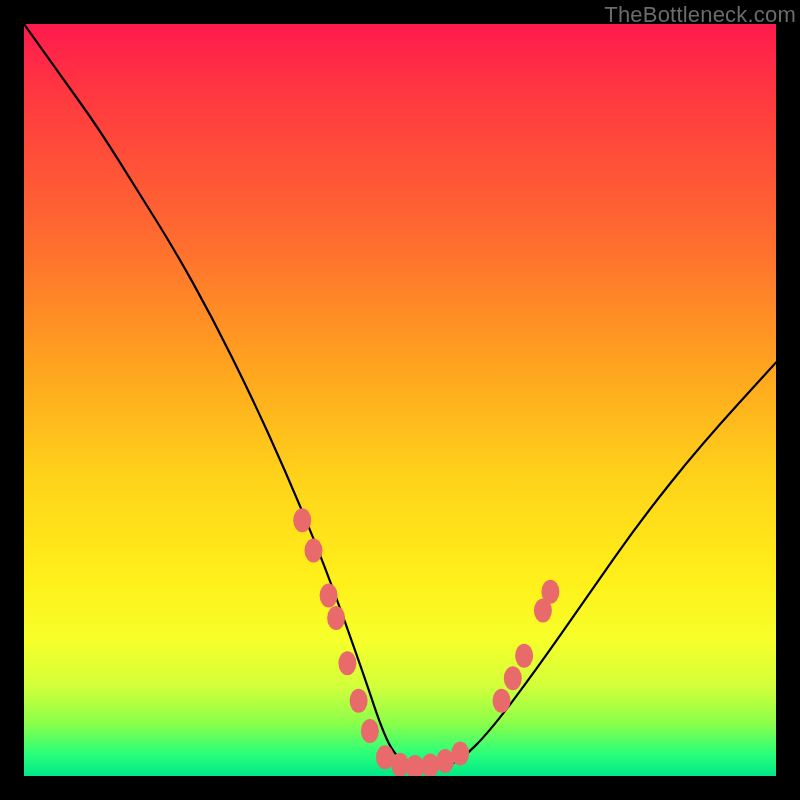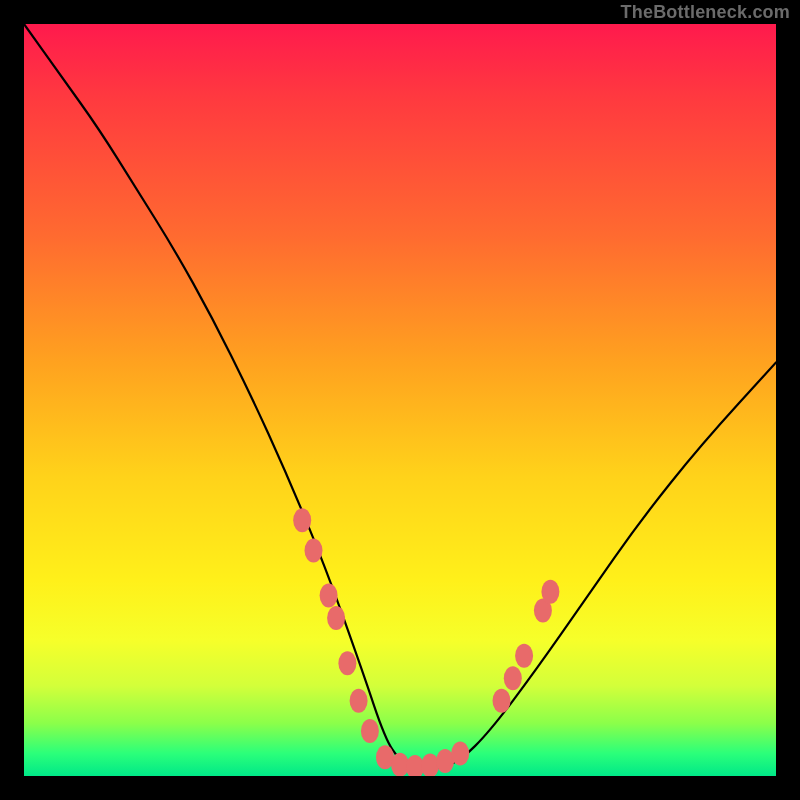--- a/index.html
+++ b/index.html
@@ -36,26 +36,25 @@
       #f6ff2a 82%,
       #d3ff3a 88%,
       #8bff4a 93%,
       #2bff7a 97%,
       #00e888 100%
     );
   }
   .watermark {
     position: absolute;
     top: 2px;
-    right: 10px;
+    right: 4px;
     color: #6b6b6b;
-    font-size: 18px;
+    font-size: 22px;
     letter-spacing: 0.2px;
     user-select: none;
-    font-weight: bold;
   }
   svg.curve {
     position: absolute;
     top: 0;
     left: 0;
   }
 </style>
 </head>
 <body>
 

